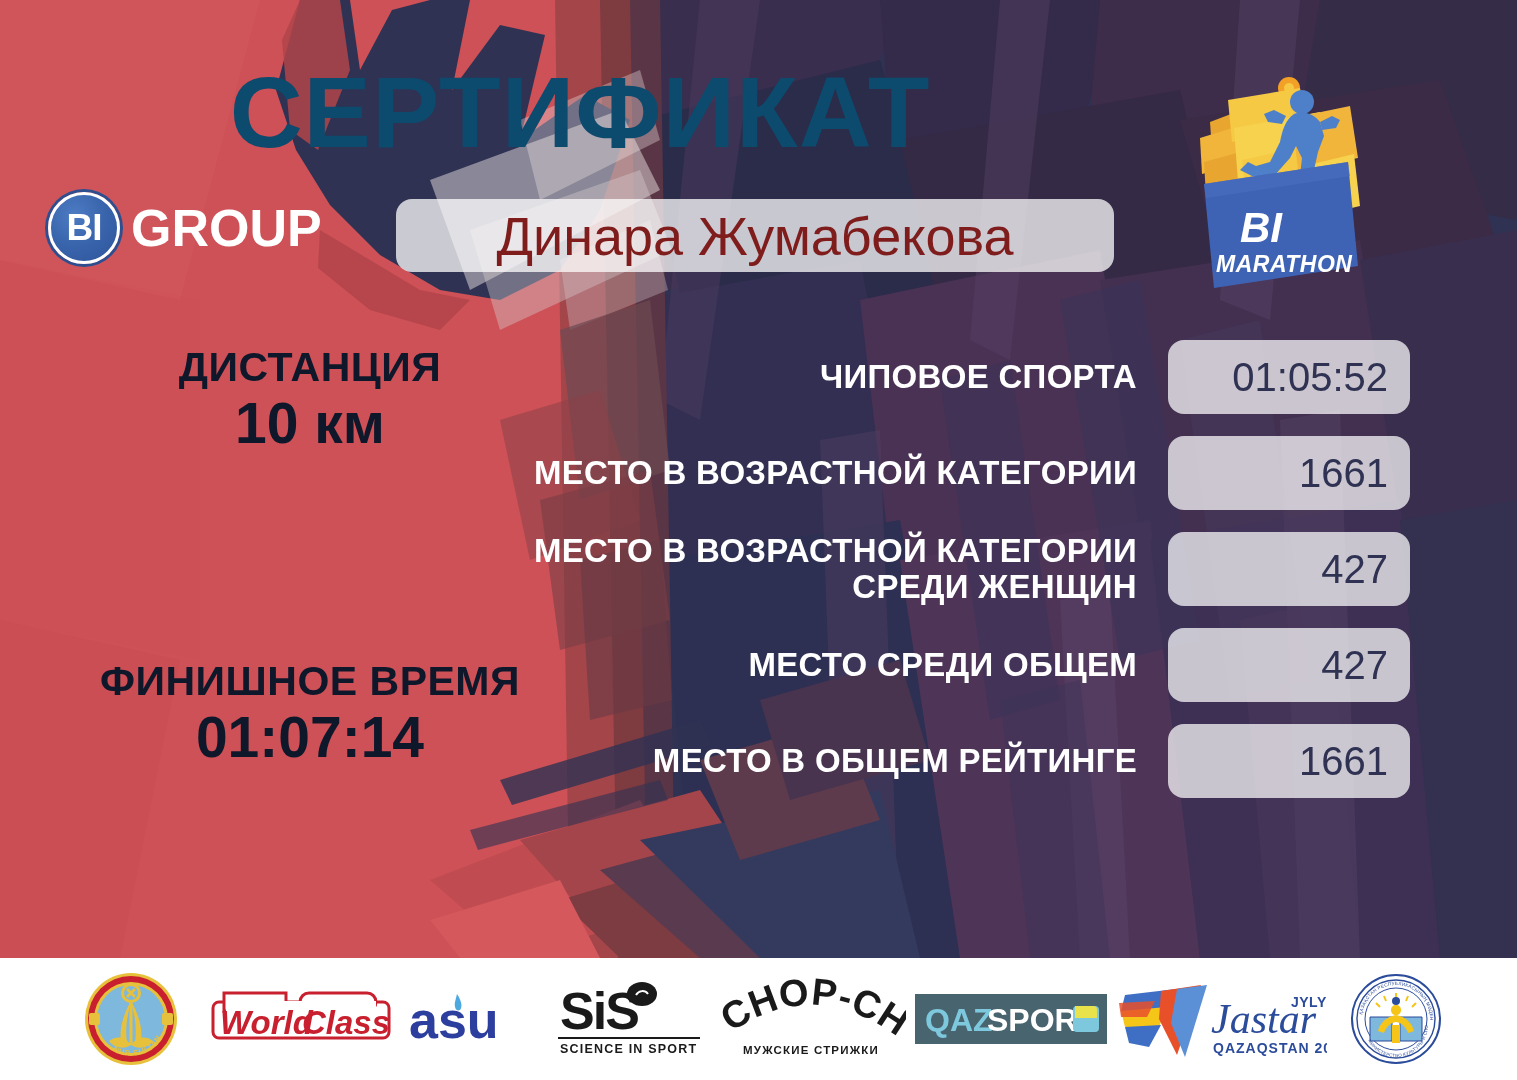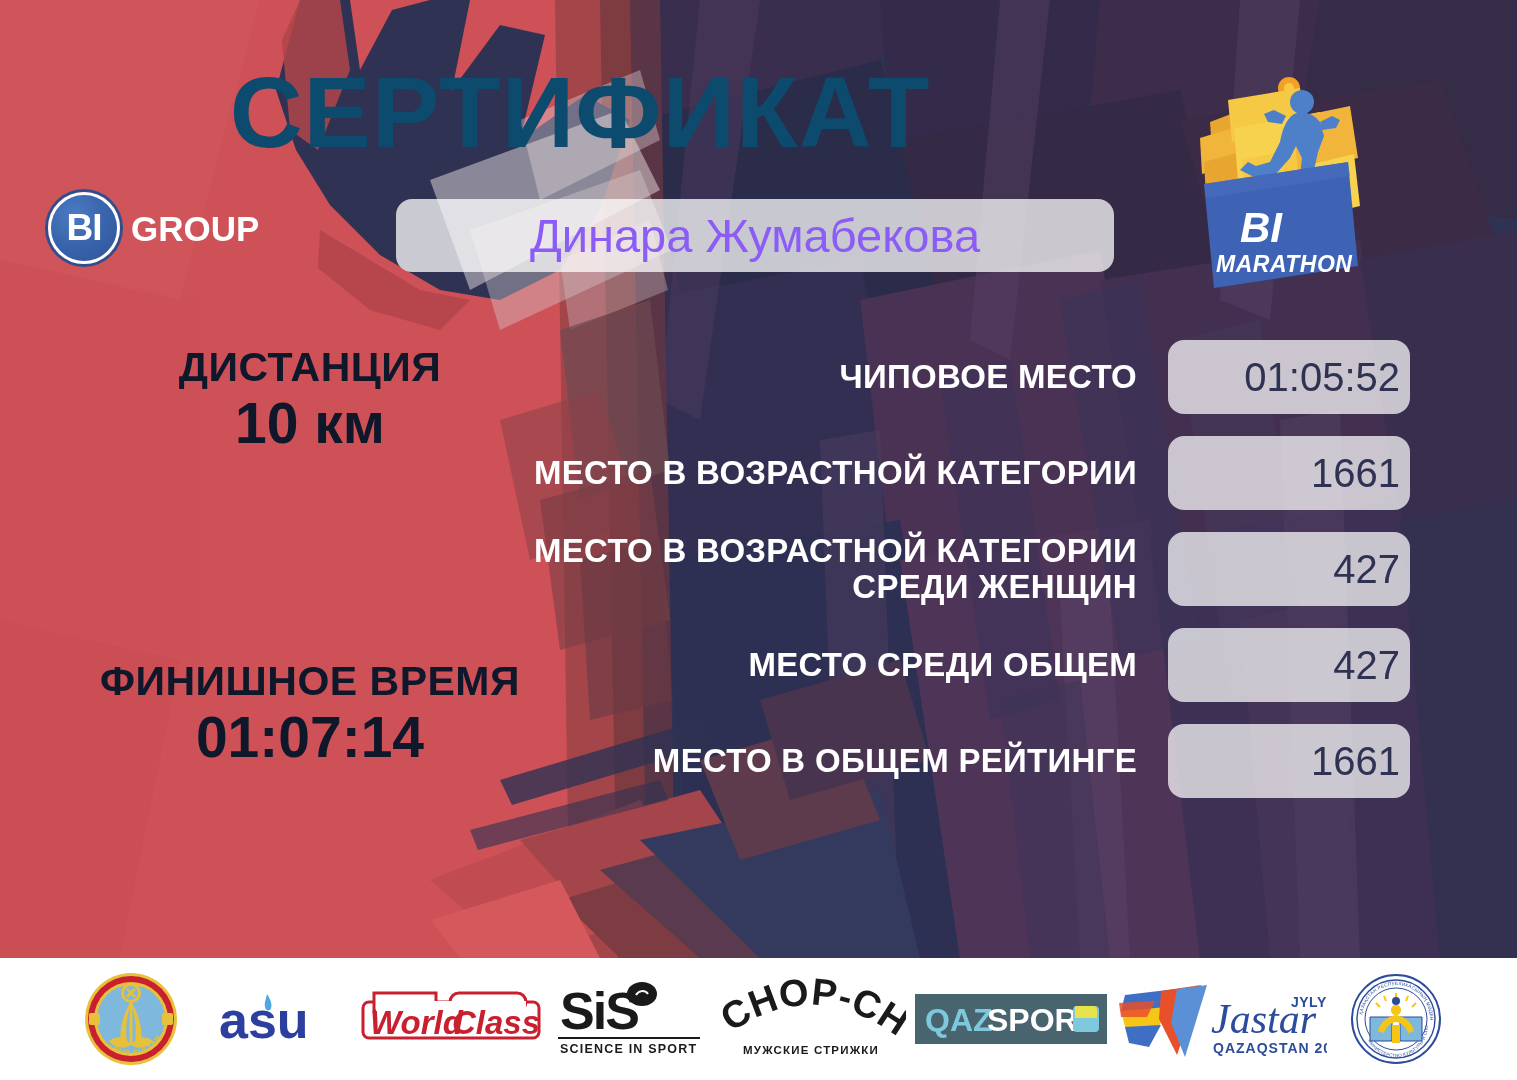--- a/index.html
+++ b/index.html
@@ -53,35 +53,35 @@
     border:3px solid #ffffff;
     box-shadow:0 0 0 3px #2f4e8f;
     display:flex; align-items:center; justify-content:center;
   }
   .bigroup .disc span {
     font-size:37px; font-weight:bold; color:#ffffff;
     letter-spacing:-1px; line-height:1;
     margin-top:-2px;
   }
   .bigroup .word {
-    font-size:35px; font-weight:bold; color:#ffffff;
+    font-size:52px; font-weight:bold; color:#ffffff;
     letter-spacing:0px; line-height:1;
   }
 
   
   .namebadge {
     position:absolute;
     left:396px; top:199px;
     width:718px; height:73px;
     border-radius:16px;
     background:rgba(255,255,255,0.74);
     display:flex; align-items:center; justify-content:center;
   }
   .namebadge span {
-    font-size:47px; color:#8b5cf6; line-height:1;
+    font-size:54px; color:#7f1d1d; line-height:1;
     white-space:nowrap;
   }
 
   
   .bimarathon {
     position:absolute;
     left:1182px; top:66px;
     width:205px; height:232px;
   }
   .bimarathon svg { display:block; width:100%; height:100%; }
@@ -127,21 +127,21 @@
     padding-right:31px;
   }
   .row .rval {
     flex:0 0 auto;
     width:242px; height:74px;
     border-radius:16px;
     background:rgba(255,255,255,0.72);
     color:#2f3253;
     font-size:40px;
     display:flex; align-items:center; justify-content:flex-end;
-    padding-right:10px;
+    padding-right:22px;
     line-height:1;
   }
 
   
   .footer {
     position:absolute;
     left:0; top:958px;
     width:1517px; height:122px;
     background:#ffffff;
     display:flex; align-items:center; justify-content:center;
@@ -290,21 +290,21 @@
       <div class="val">10 км</div>
     </div>
     <div class="lblock finish">
       <div class="lab">ФИНИШНОЕ ВРЕМЯ</div>
       <div class="val">01:07:14</div>
     </div>
   </div>
 
   <div class="rows">
     <div class="row">
-      <div class="rlab">ЧИПОВОЕ МЕСТО</div>
+      <div class="rlab">ЧИПОВОЕ СПОРТА</div>
       <div class="rval">01:05:52</div>
     </div>
     <div class="row">
       <div class="rlab">МЕСТО В ВОЗРАСТНОЙ КАТЕГОРИИ</div>
       <div class="rval">1661</div>
     </div>
     <div class="row">
       <div class="rlab">МЕСТО В ВОЗРАСТНОЙ КАТЕГОРИИ СРЕДИ ЖЕНЩИН</div>
       <div class="rval">427</div>
     </div>
@@ -338,41 +338,41 @@
         <path d="M26,70 C34,64 42,66 48,74 C42,78 32,78 26,70 Z" fill="#e8c13c"></path>
         <path d="M70,70 C62,64 54,66 48,74 C54,78 64,78 70,70 Z" fill="#e8c13c"></path>
 
         <rect x="6" y="42" width="11" height="12" rx="2" fill="#e8c13c"></rect>
         <rect x="79" y="42" width="11" height="12" rx="2" fill="#e8c13c"></rect>
 
         <path id="nsArc" d="M16,62 A34,34 0 0,0 80,62" fill="none"></path>
         <text font-family="Liberation Sans, sans-serif" font-size="7.5" font-weight="bold" fill="#e8c13c" letter-spacing="0.8">
           <textPath href="#nsArc" startOffset="27%">NUR-SULTAN</textPath>
         </text>
-      </svg>
-    </div>
-
-    <div class="sp" style="width:150px">
-      <svg width="128" height="62" viewBox="0 0 128 62">
-        <text x="2" y="50" font-family="Liberation Sans, sans-serif" font-size="52" font-weight="bold" fill="#2d3f9e">asu</text>
-        <path d="M50,6 C54,12 56,18 53,22 C49,24 47,19 48,14 Z" fill="#4da8e0"></path>
       </svg>
     </div>
 
     <div class="sp" style="width:190px">
       <svg width="182" height="62" viewBox="0 0 182 62">
         <rect x="3" y="14" width="176" height="36" rx="6" fill="#ffffff" stroke="#c8202e" stroke-width="3"></rect>
         <rect x="14" y="5" width="62" height="18" fill="#ffffff" stroke="#c8202e" stroke-width="3"></rect>
         <rect x="90" y="5" width="76" height="18" rx="9" fill="#ffffff" stroke="#c8202e" stroke-width="3"></rect>
         <rect x="16" y="13" width="150" height="14" fill="#ffffff"></rect>
         <text x="10" y="46" font-family="Liberation Sans, sans-serif" font-size="33" font-weight="bold" font-style="italic" fill="#c8202e">World</text>
         <text x="92" y="46" font-family="Liberation Sans, sans-serif" font-size="33" font-weight="bold" font-style="italic" fill="#c8202e">Class</text>
       </svg>
     </div>
 
+    <div class="sp" style="width:150px">
+      <svg width="128" height="62" viewBox="0 0 128 62">
+        <text x="2" y="50" font-family="Liberation Sans, sans-serif" font-size="52" font-weight="bold" fill="#2d3f9e">asu</text>
+        <path d="M50,6 C54,12 56,18 53,22 C49,24 47,19 48,14 Z" fill="#4da8e0"></path>
+      </svg>
+    </div>
+
     <div class="sp" style="width:165px">
       <svg width="150" height="76" viewBox="0 0 150 76">
         <text x="6" y="48" font-family="Liberation Sans, sans-serif" font-size="52" font-weight="bold" fill="#1a1a1a" letter-spacing="-2">SiS</text>
         <ellipse cx="88" cy="13" rx="15" ry="12" fill="#1a1a1a"></ellipse>
         <path d="M82,14 c3,-5 9,-5 12,-1" stroke="#ffffff" stroke-width="2" fill="none"></path>
         <rect x="4" y="56" width="142" height="2" fill="#1a1a1a"></rect>
         <text x="6" y="72" font-family="Liberation Sans, sans-serif" font-size="12.5" font-weight="bold" fill="#1a1a1a" letter-spacing="1.2">SCIENCE IN SPORT</text>
       </svg>
     </div>
 

